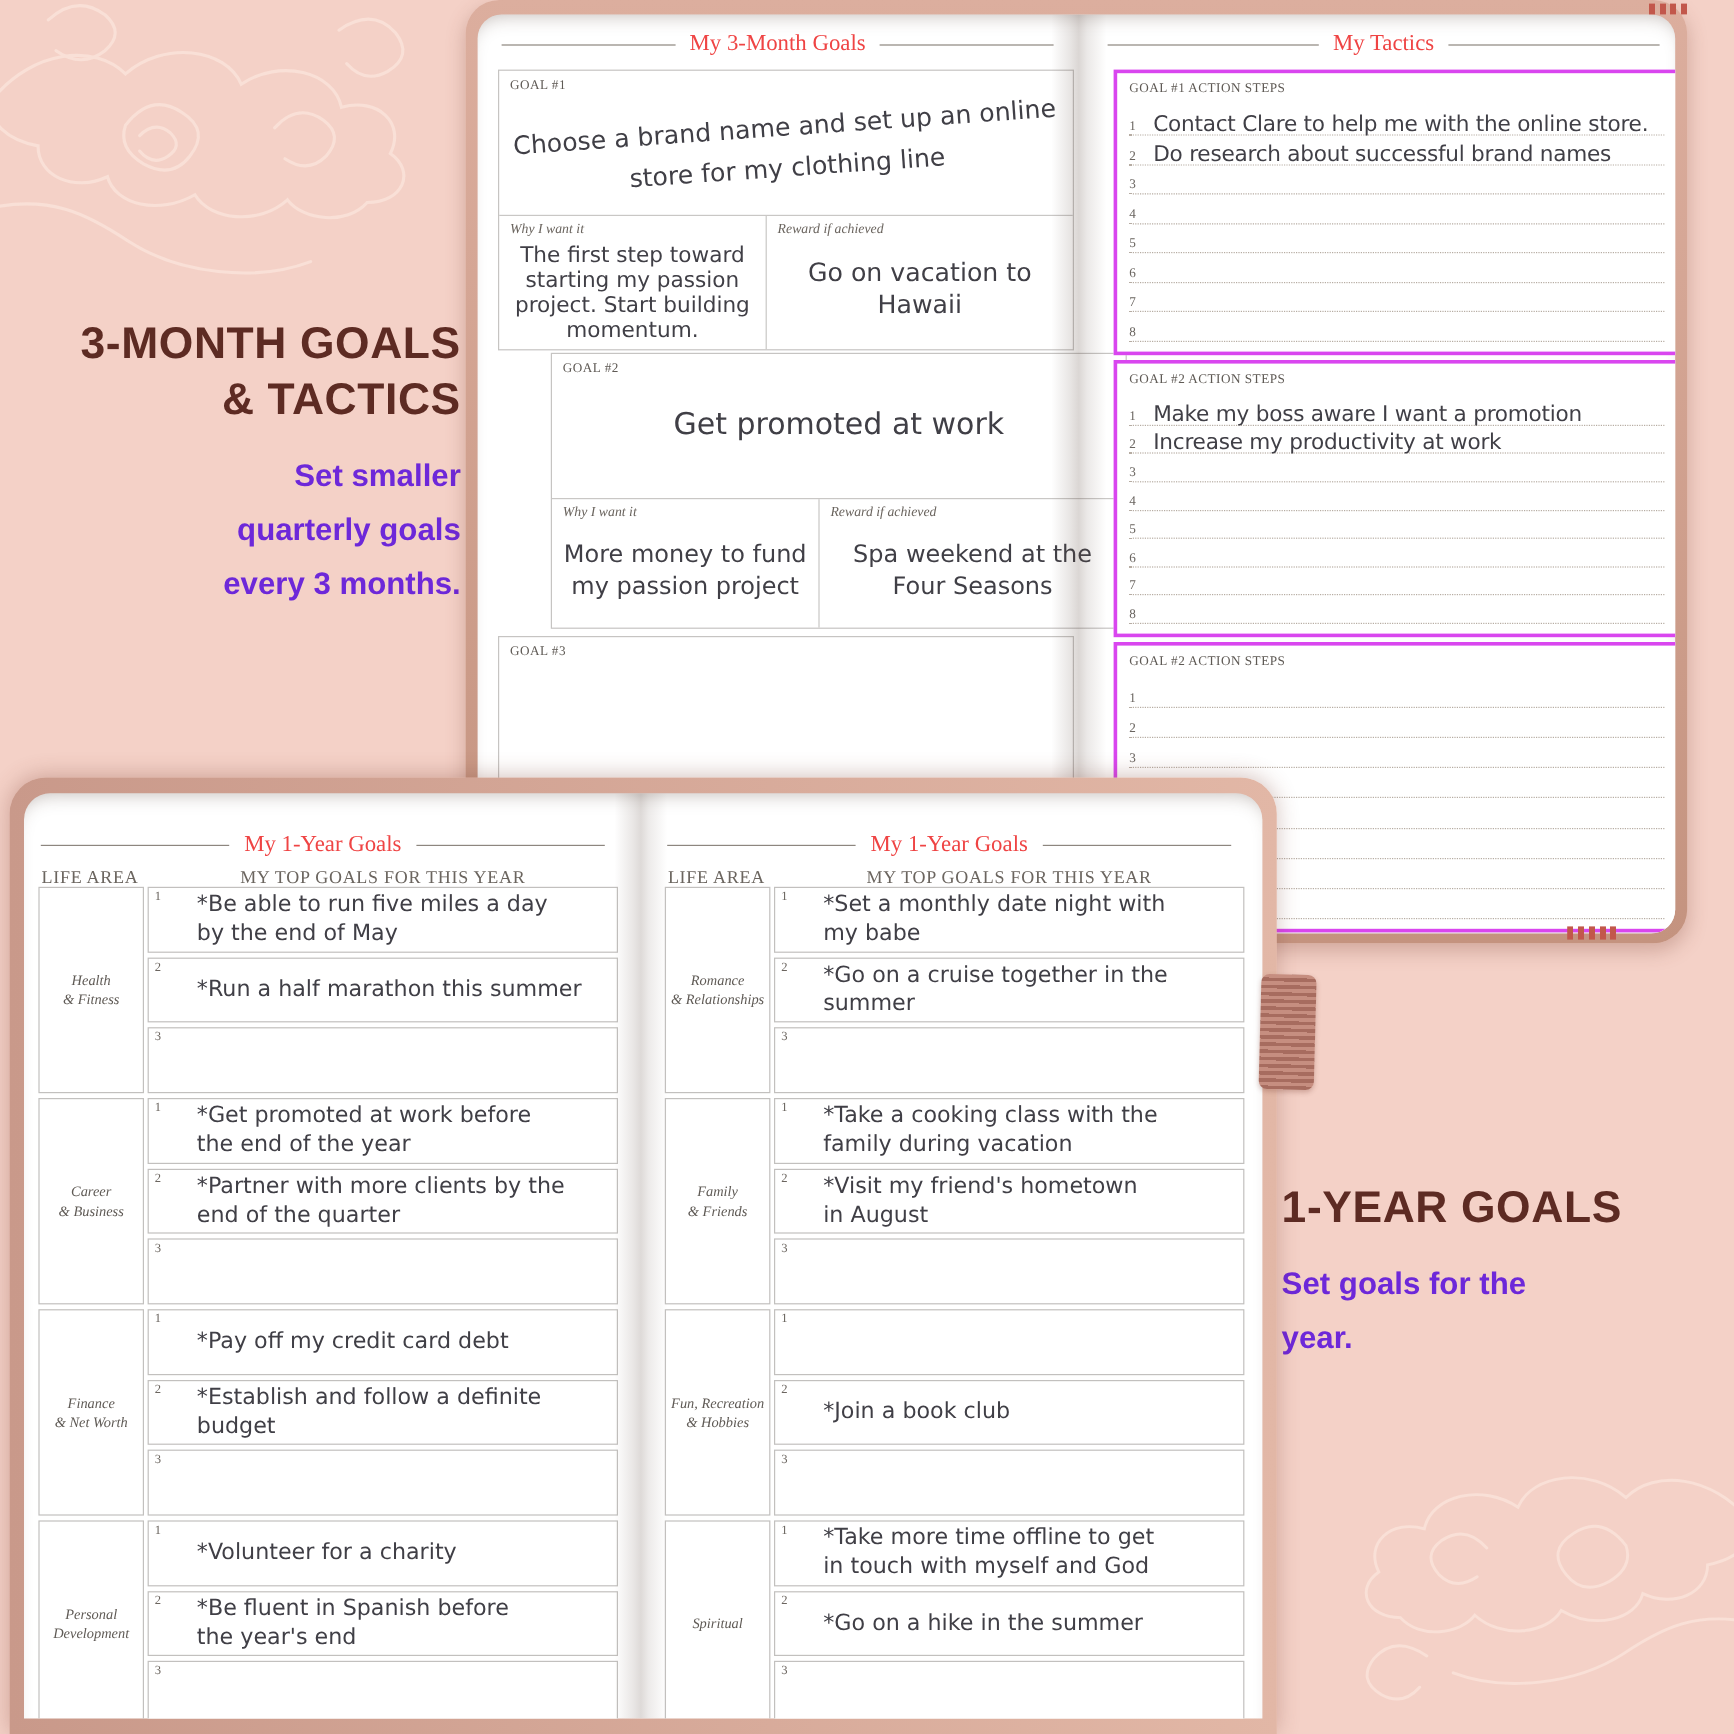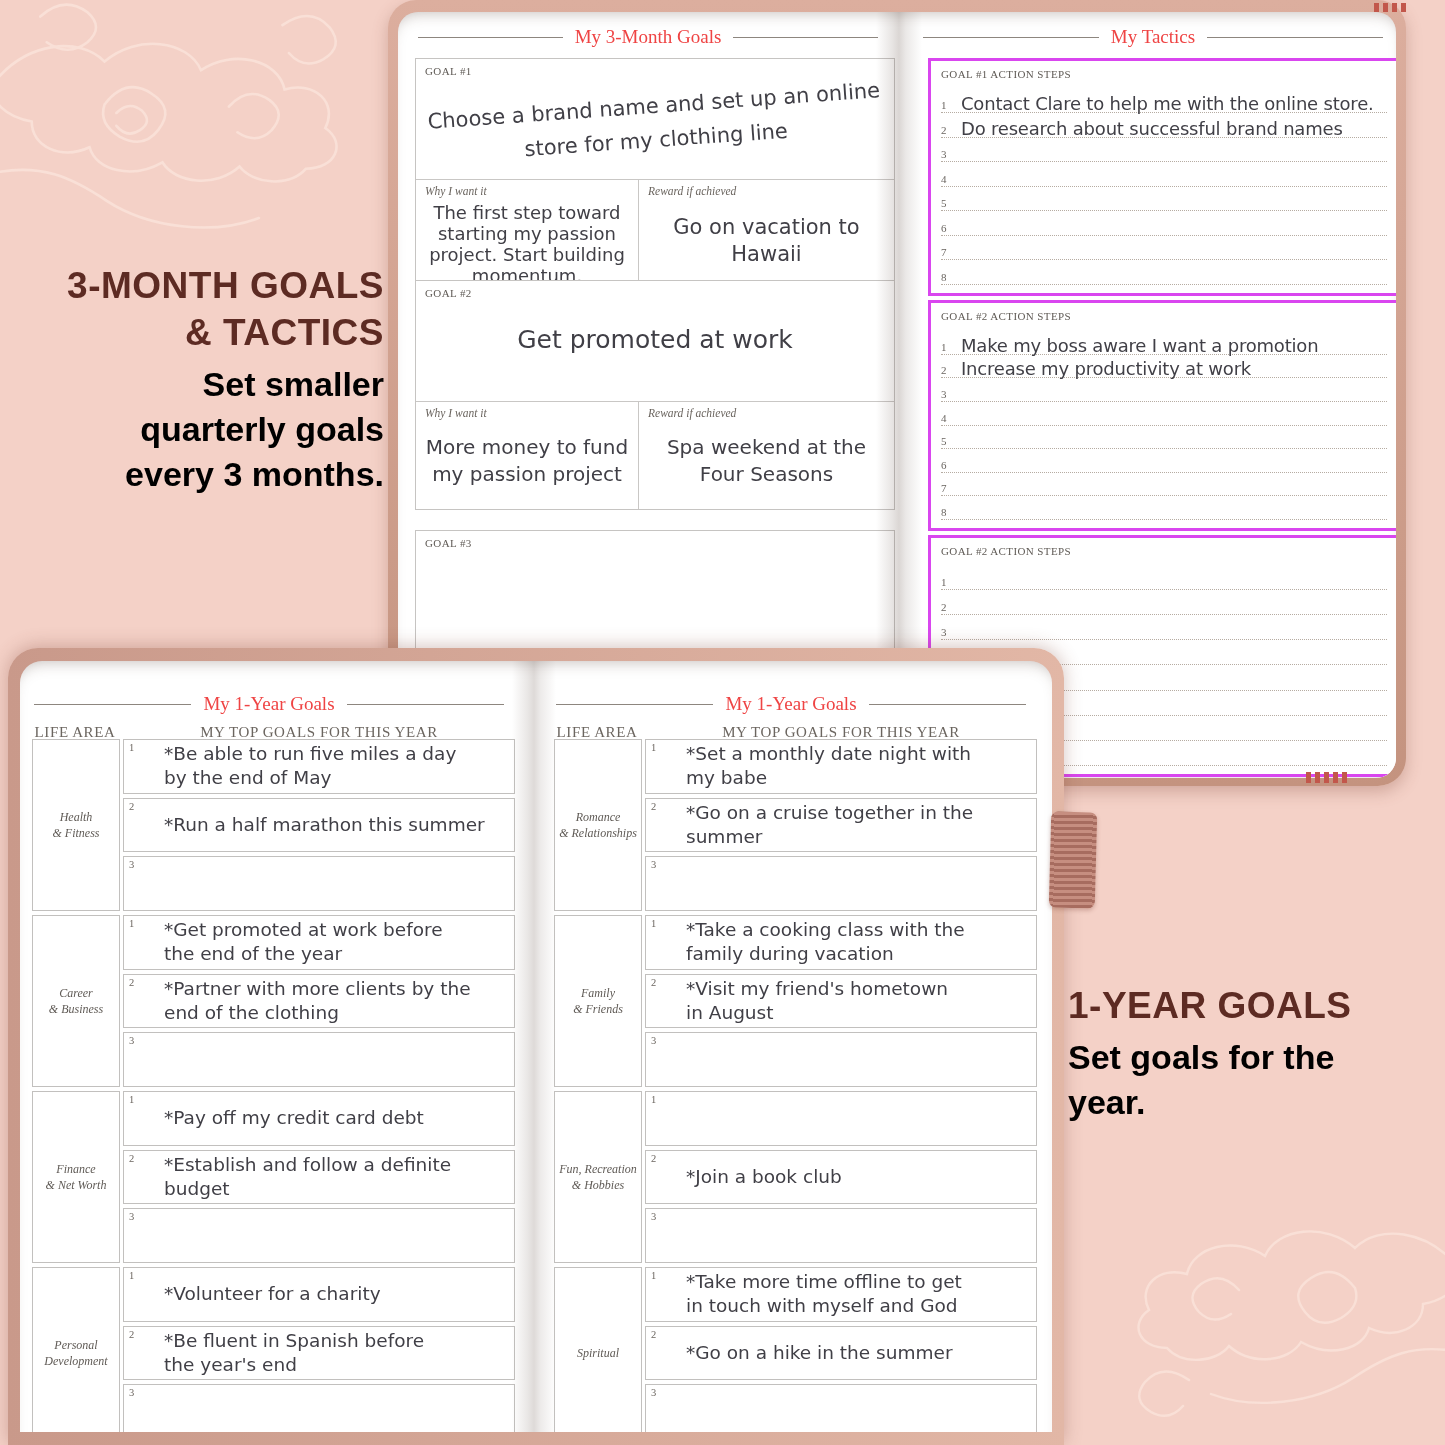--- a/index.html
+++ b/index.html
@@ -7,21 +7,21 @@
           font-family:"Liberation Serif","DejaVu Serif",serif;}
   .cloud{position:absolute;opacity:.85;}
   .cloud-tl{left:-34px;top:-22px;}
   .cloud-br{right:-30px;bottom:-10px;transform:scaleX(-1);}
 
   
   .mkt{position:absolute;font-family:"Liberation Sans","DejaVu Sans",sans-serif;font-weight:700;}
   .mkt-left{left:18px;top:262px;width:366px;text-align:right;}
   .mkt-right{left:1068px;top:982px;width:360px;text-align:left;}
   .mkt-title{font-size:37px;line-height:47px;color:#5d2b23;letter-spacing:.5px;white-space:pre-line;}
-  .mkt-sub{font-size:34px;line-height:45px;color:#000000;margin-top:6px;white-space:pre-line;}
+  .mkt-sub{font-size:26px;line-height:45px;color:#6d28d9;margin-top:18px;white-space:pre-line;}
 
   
   .phead{position:absolute;display:flex;align-items:center;gap:12px;height:22px;}
   .pline{flex:1;height:1px;background:#8d867f;}
   .ptxt{font-size:19px;color:#ef4444;white-space:nowrap;}
 
   .hand{font-family:"DejaVu Sans",sans-serif;color:#403f46;white-space:pre-line;}
 
   
   .top-spread{position:absolute;left:388px;top:0;width:1018px;height:786px;z-index:1;}
@@ -30,21 +30,21 @@
   .top-pages{position:absolute;left:10px;top:12px;width:998px;height:766px;background:#fff;
              border-radius:20px;overflow:hidden;
              box-shadow:inset 0 10px 16px -10px rgba(70,45,35,.35), inset 0 -6px 10px -8px rgba(70,45,35,.3);}
   .top-spine{position:absolute;left:478px;top:0;width:46px;height:100%;
              background:linear-gradient(90deg,rgba(90,70,60,0) 0%,rgba(90,70,60,.14) 35%,rgba(90,70,60,.22) 50%,rgba(90,70,60,.12) 65%,rgba(90,70,60,0) 100%);}
   .tm-header{left:20px;top:14px;width:460px;}
   .tac-header{left:525px;top:14px;width:460px;}
 
   .gb{position:absolute;left:17px;width:478px;border:1px solid #c6c4c2;background:#fff;}
   .gb1{top:46px;height:232px;}
-  .gb2{top:268px;height:228px;}
+  .gb2{top:282px;height:228px;margin-left:44px;}
   .gb3{top:518px;height:240px;}
   .glabel{position:absolute;left:9px;top:6px;font-size:11px;letter-spacing:.4px;color:#5f5a55;}
   .gtext{position:absolute;left:0;right:0;text-align:center;}
   .gb1 .gtext{top:30px;font-size:21px;line-height:34px;transform:rotate(-4deg);}
   .gb2 .gtext{top:44px;font-size:25px;line-height:30px;}
   .gdiv{position:absolute;left:0;right:0;top:120px;height:1px;background:#c9c7c5;}
   .gcell{position:absolute;top:121px;bottom:0;}
   .gwhy{left:0;width:222px;}
   .grew{left:222px;right:0;border-left:1px solid #c9c7c5;}
   .clabel{position:absolute;left:9px;top:5px;font-style:italic;font-size:11.5px;color:#6a645e;}
@@ -351,21 +351,21 @@
 &amp; Business</div>
           <div class="ygoals">
             <div class="yb">
                 <span class="ynum">1</span>
                 <div class="yhand hand">*Get promoted at work before
 the end of the year</div>
               </div>
             <div class="yb">
                 <span class="ynum">2</span>
                 <div class="yhand hand">*Partner with more clients by the
-end of the clothing</div>
+end of the quarter</div>
               </div>
             <div class="yb">
                 <span class="ynum">3</span>
                 <div class="yhand hand"></div>
               </div>
           </div>
         </div>
 
         <div class="ysec ys2">
           <div class="life-cell">Finance

